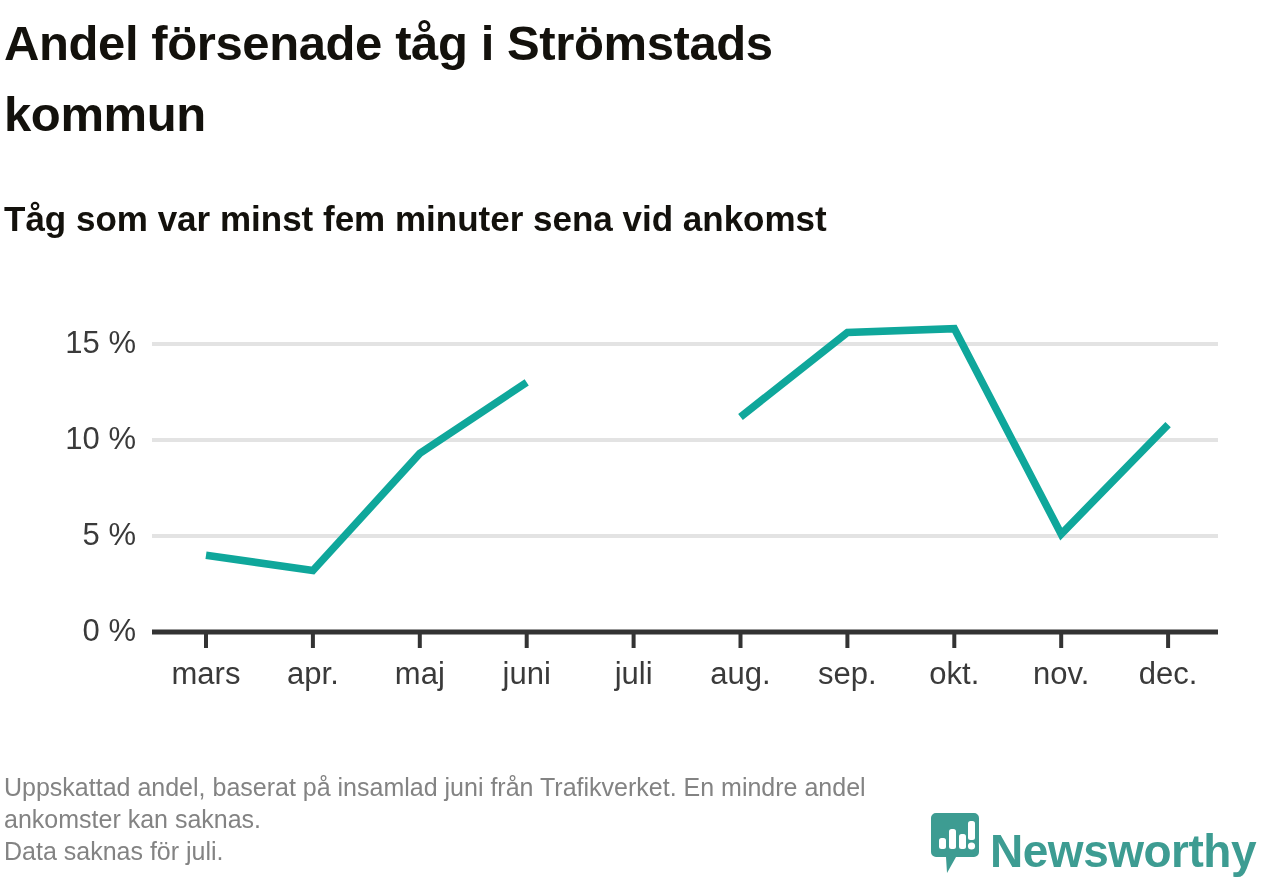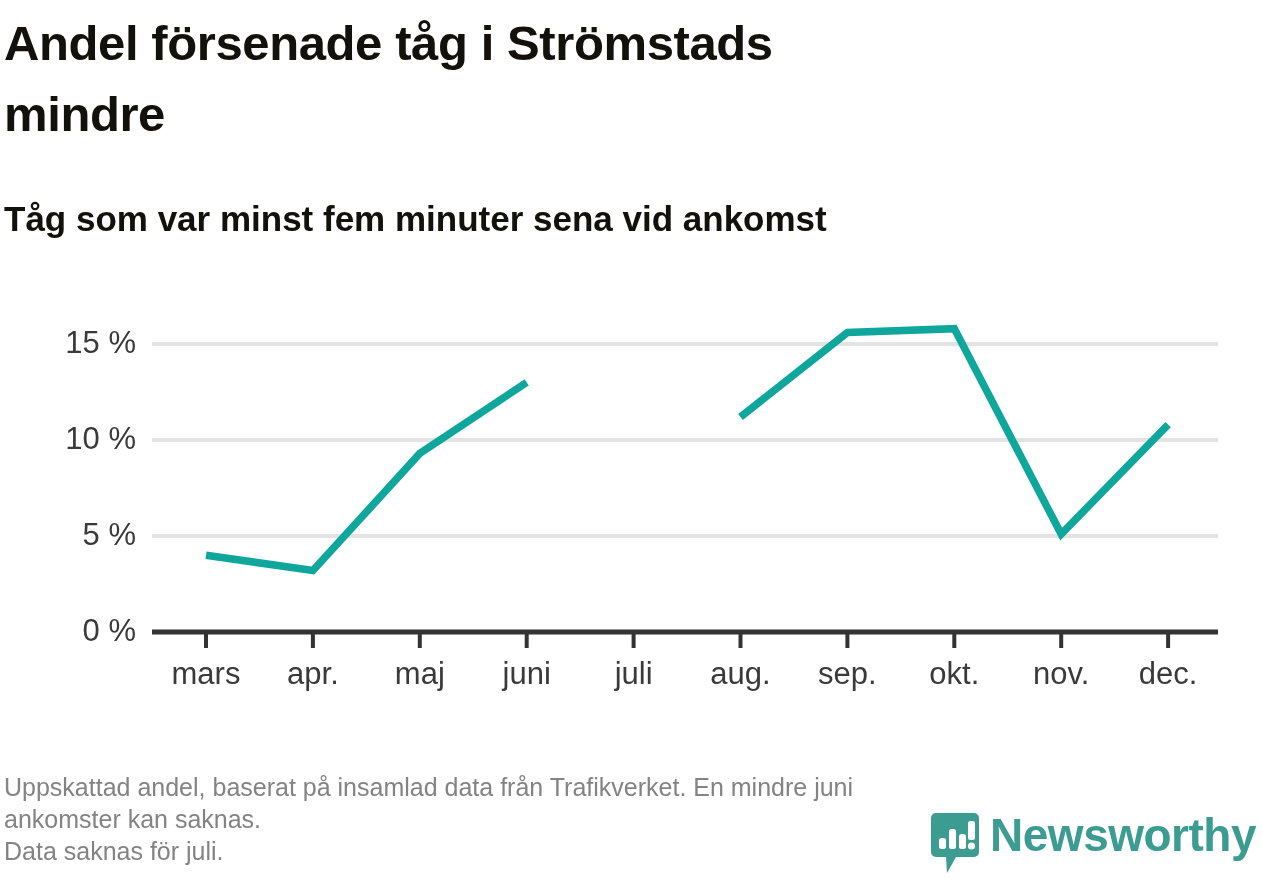--- a/index.html
+++ b/index.html
@@ -79,41 +79,41 @@
     font-size: 25px;
     line-height: 1.28;
     color: #838383;
     white-space: pre-line;
   }
   .logo {
     position: absolute;
     right: 6px;
     top: 812px;
     display: flex;
-    align-items: flex-start;
+    align-items: flex-end;
     gap: 10px;
   }
   .logo-mark {
     display: block;
   }
   .logo-text {
     font-size: 46px;
     font-weight: 600;
     letter-spacing: -0.5px;
     color: #3d9c92;
     line-height: 1;
   }
 </style>
 </head>
 <body>
 
 <div class="page">
 
   <div class="title">Andel försenade tåg i Strömstads
-mindre</div>
+kommun</div>
 
   <div class="subtitle">Tåg som var minst fem minuter sena vid ankomst</div>
 
   <div class="chart-wrap">
     <svg class="chart-svg" id="chart-svg" width="1262" height="420" viewBox="0 0 1262 420">
       <g id="gridlines">
           <line x1="152" x2="1218" y1="240" y2="240" stroke="#e3e3e3" stroke-width="4"></line>
           <line x1="152" x2="1218" y1="144" y2="144" stroke="#e3e3e3" stroke-width="4"></line>
           <line x1="152" x2="1218" y1="48" y2="48" stroke="#e3e3e3" stroke-width="4"></line>
         </g>
@@ -148,21 +148,21 @@
           <text class="xtick-label" x="1061.2" y="388">nov.</text>
           <text class="xtick-label" x="1168.1" y="388">dec.</text>
         </g>
       <g id="data-line">
           <polyline points="206,259.2 312.9,274.56 419.8,157.44 526.7,86.39999999999998" fill="none" stroke="#0fa79b" stroke-width="7.5" stroke-linejoin="miter" stroke-linecap="butt"></polyline>
           <polyline points="740.5,120.96000000000004 847.4000000000001,36.48000000000002 954.3000000000001,32.639999999999986 1061.2,238.07999999999998 1168.1,128.64" fill="none" stroke="#0fa79b" stroke-width="7.5" stroke-linejoin="miter" stroke-linecap="butt"></polyline>
         </g>
     </svg>
   </div>
 
-  <div class="footnote">Uppskattad andel, baserat på insamlad data från Trafikverket. En mindre juni
+  <div class="footnote">Uppskattad andel, baserat på insamlad juni från Trafikverket. En mindre andel
 ankomster kan saknas.
 Data saknas för juli.</div>
 
   <div class="logo">
     <svg class="logo-mark" width="50" height="62" viewBox="0 0 50 62">
       <path d="M6 1 H44 A5 5 0 0 1 49 6 V40 A5 5 0 0 1 44 45 H26 L17 61 L16 45 H6 A5 5 0 0 1 1 40 V6 A5 5 0 0 1 6 1 Z" fill="#3d9c92"></path>
       <rect x="9" y="26" width="7" height="11" rx="2.5" fill="#ffffff"></rect>
       <rect x="19" y="17" width="7" height="20" rx="2.5" fill="#ffffff"></rect>
       <rect x="29" y="22" width="7" height="15" rx="2.5" fill="#ffffff"></rect>
       <rect x="38" y="9" width="7" height="19" rx="2.5" fill="#ffffff"></rect>

